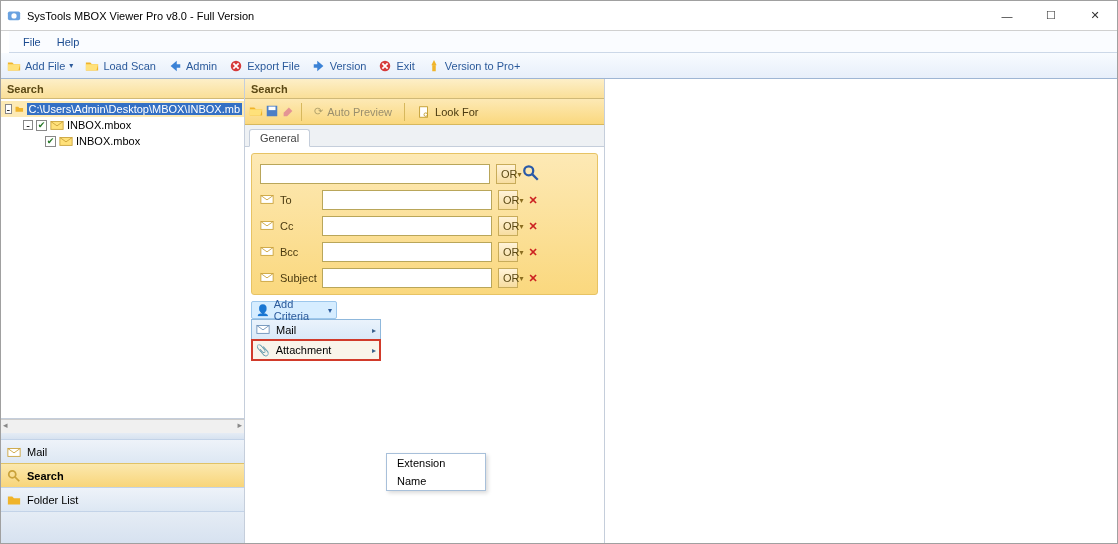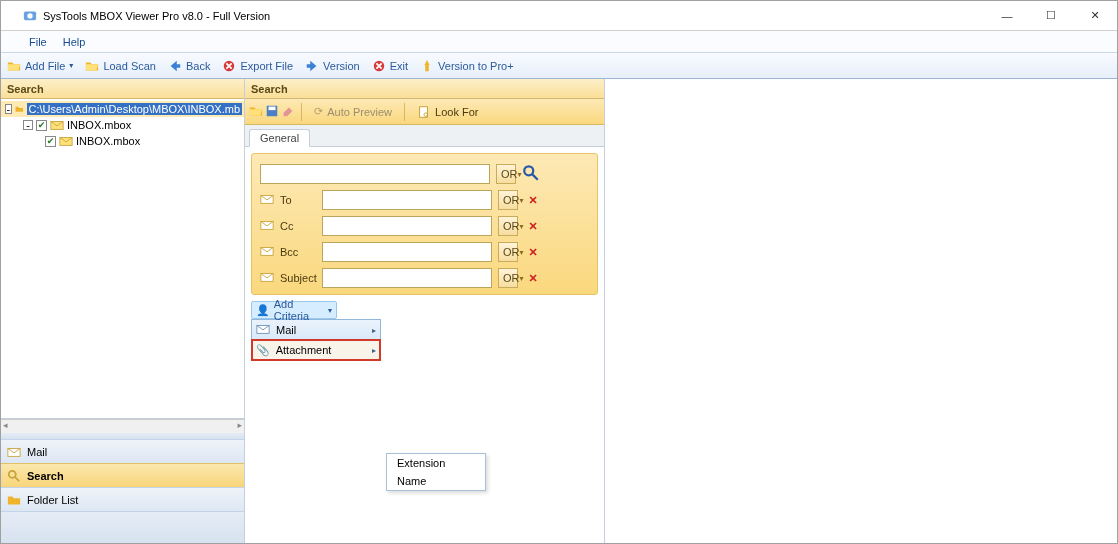--- a/index.html
+++ b/index.html
@@ -1,26 +1,26 @@
 <!DOCTYPE html>
 <html><head>
 <meta charset="utf-8">
 <style>
 * { margin: 0; padding: 0; box-sizing: border-box; font-family: "Segoe UI", Arial, sans-serif; font-size: 11px; }
 body { background: #fff; width: 1118px; height: 544px; overflow: hidden; border: 1px solid #a0a0a0; display: flex; flex-direction: column; }
 
 
 .titlebar { height: 30px; background: #fff; display: flex; align-items: center; justify-content: space-between; border-bottom: 1px solid #d0d0d0; }
-.titlebar .left { display: flex; align-items: center; gap: 6px; padding-left: 6px; margin-left: 16px; }
+.titlebar .left { display: flex; align-items: center; gap: 6px; padding-left: 6px; }
 .titlebar .wincontrols { display: flex; }
 .winbtn { width: 44px; height: 28px; display: flex; align-items: center; justify-content: center; color:#333; }
 .titlebar .left svg { width:14px; height:14px; }
 
 
-.menubar { height: 22px; background: #fafcff; display: flex; align-items: center; gap: 16px; padding-left: 28px; border-bottom: 1px solid #ccd8e8; }
+.menubar { height: 22px; background: #fafcff; display: flex; align-items: center; gap: 16px; padding-left: 14px; border-bottom: 1px solid #ccd8e8; margin-left: 8px; }
 .menubar span { color:#1b4b90; cursor:default; }
 
 
 .toolbar { height: 26px; background: linear-gradient(#f8fbff,#e7effa); display: flex; align-items: center; gap: 12px; padding: 0 6px; border-bottom: 1px solid #9fb6d4; }
 .tbtn { display: flex; align-items: center; gap: 4px; color:#2b5a9b; cursor:default; }
 .tbtn svg { width:14px; height:14px; }
 .tbtn .arrow { font-size:8px; }
 
 
 .main { flex:1; display:flex; }
@@ -105,21 +105,21 @@
     <svg class="ic" viewBox="0 0 16 16">
         <path fill="#f0b42a" d="M1 4h5l2 2h7v7H1z"></path>
         <path fill="#ffe17a" d="M1 6h14l-2 7H1z"></path>
       </svg>
     <span>Load Scan</span>
   </div>
   <div class="tbtn">
     <svg class="ic" viewBox="0 0 16 16">
         <path fill="#3b82d6" d="M10 2 3 8l7 6V10h4V6h-4z"></path>
       </svg>
-    <span>Back</span>
+    <span>Admin</span>
   </div>
   <div class="tbtn">
     <svg class="ic" viewBox="0 0 16 16">
         <circle cx="8" cy="8" r="6" fill="#d63b3b"></circle>
         <path stroke="#fff" stroke-width="2" d="M5 5l6 6M11 5l-6 6"></path>
       </svg>
     <span>Export File</span>
   </div>
   <div class="tbtn">
     <svg class="ic" viewBox="0 0 16 16">

